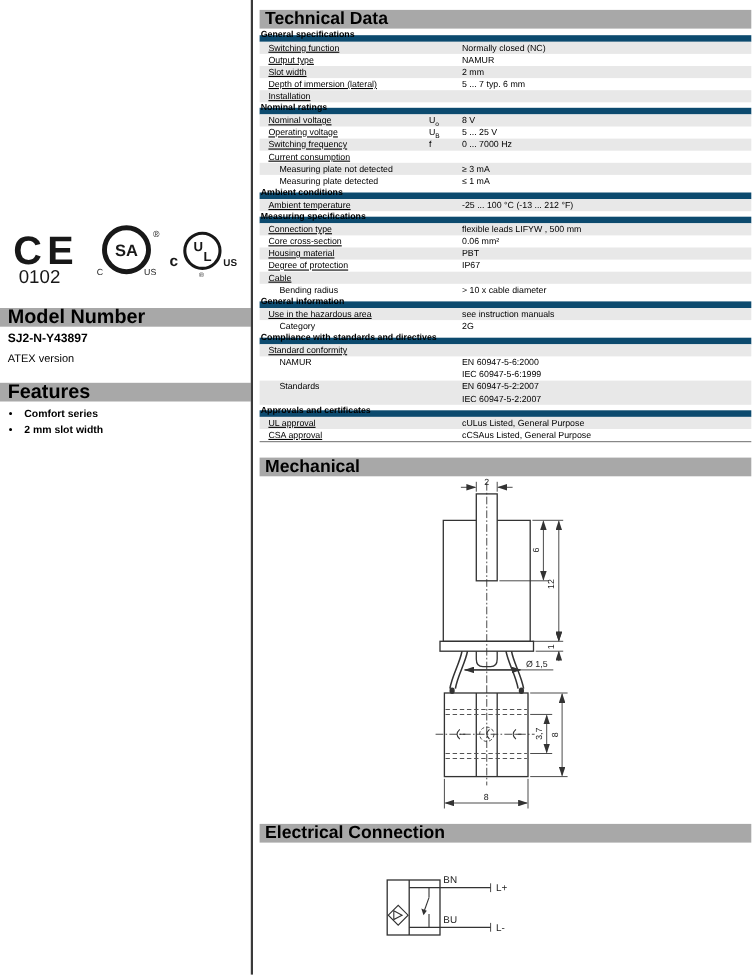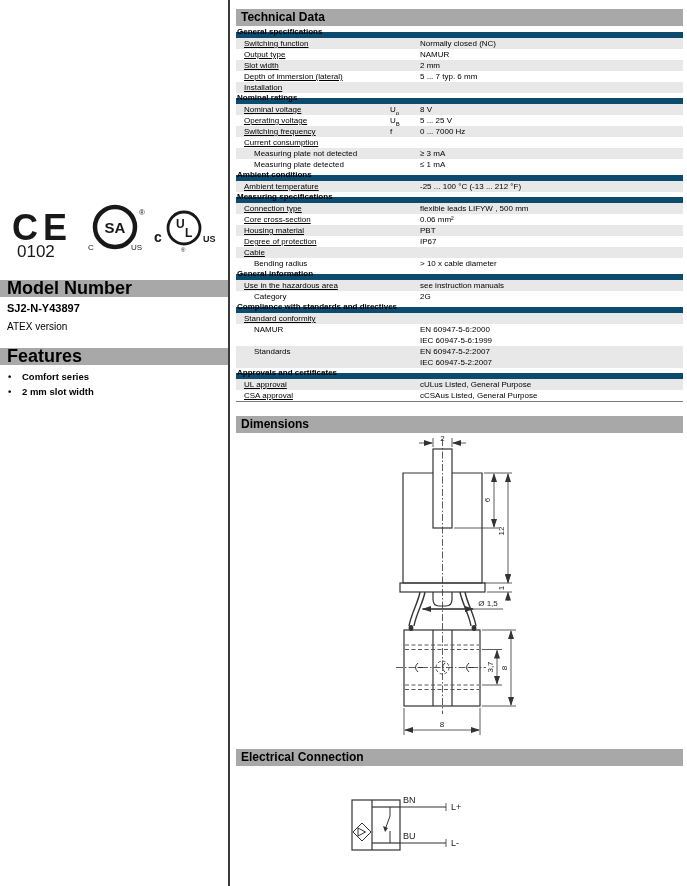--- a/index.html
+++ b/index.html
@@ -21,21 +21,21 @@
   #model-number { position:absolute; left:7px; top:302px; font-weight:bold; font-size:11px; }
   #model-variant { position:absolute; left:7px; top:321px; font-size:10px; }
   #features-list { position:absolute; left:8px; top:369px; }
   .feat { font-size:9.5px; font-weight:bold; line-height:15px; }
   .feat .dot { display:inline-block; width:14px; }
 
   
   .content { position:absolute; left:236px; top:0; width:447px; }
   .sec-bar {
     position:absolute; left:0; width:442px; height:17px; line-height:17px;
-    background:#a8a8a8; font-weight:bold; font-size:12px; padding-left:5px;
+    background:#a8a8a8; font-weight:bold; font-size:16px; padding-left:5px;
   }
   #tech-bar { top:9px; }
   #dims-bar { top:416px; }
   #elec-bar { top:749px; }
 
   
   #tech-table { position:absolute; left:0; top:27px; width:447px; }
   .trow { position:relative; height:11px; line-height:11px; font-size:8px; }
   .trow.dbl { height:22px; }
   .sec-hdr {
@@ -135,21 +135,21 @@
       <div class="trow dbl"><span class="lbl ind2">NAMUR</span><span class="val">EN 60947-5-6:2000
 IEC 60947-5-6:1999</span></div>
       <div class="trow shade dbl"><span class="lbl ind2">Standards</span><span class="val">EN 60947-5-2:2007
 IEC 60947-5-2:2007</span></div>
       <div class="trow sec-hdr">Approvals and certificates</div>
       <div class="trow shade"><span class="lbl ind1">UL approval</span><span class="val">cULus Listed, General Purpose</span></div>
       <div class="trow"><span class="lbl ind1">CSA approval</span><span class="val">cCSAus Listed, General Purpose</span></div>
       <div id="table-end"></div>
     </div>
 
-  <div class="sec-bar" id="dims-bar">Dimensions</div>
+  <div class="sec-bar" id="dims-bar">Mechanical</div>
 
   <div class="sec-bar" id="elec-bar">Electrical Connection</div>
 </div>
 
 <svg id="dims-svg" width="447" height="315" viewBox="0 0 447 315" stroke-linecap="butt" fill="none">
   <defs>
     <marker id="arr" orient="auto-start-reverse" markerUnits="userSpaceOnUse" markerWidth="9" markerHeight="6" refX="8" refY="3">
       <path d="M0,0 L9,3 L0,6 Z" fill="#333" stroke="none"></path>
     </marker>
   </defs>

